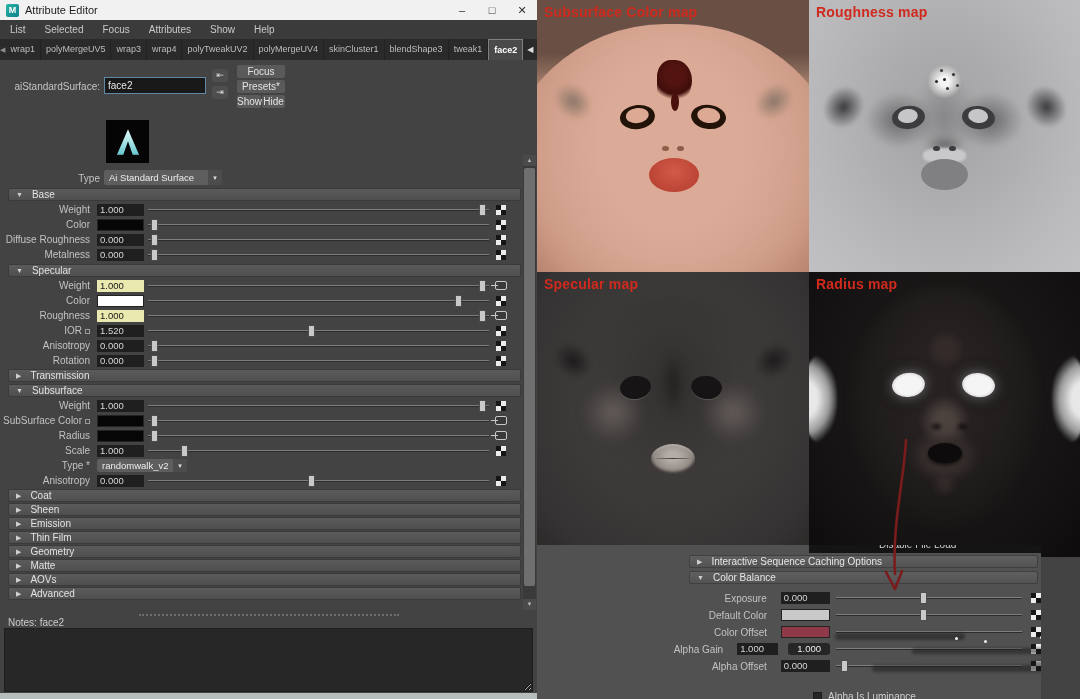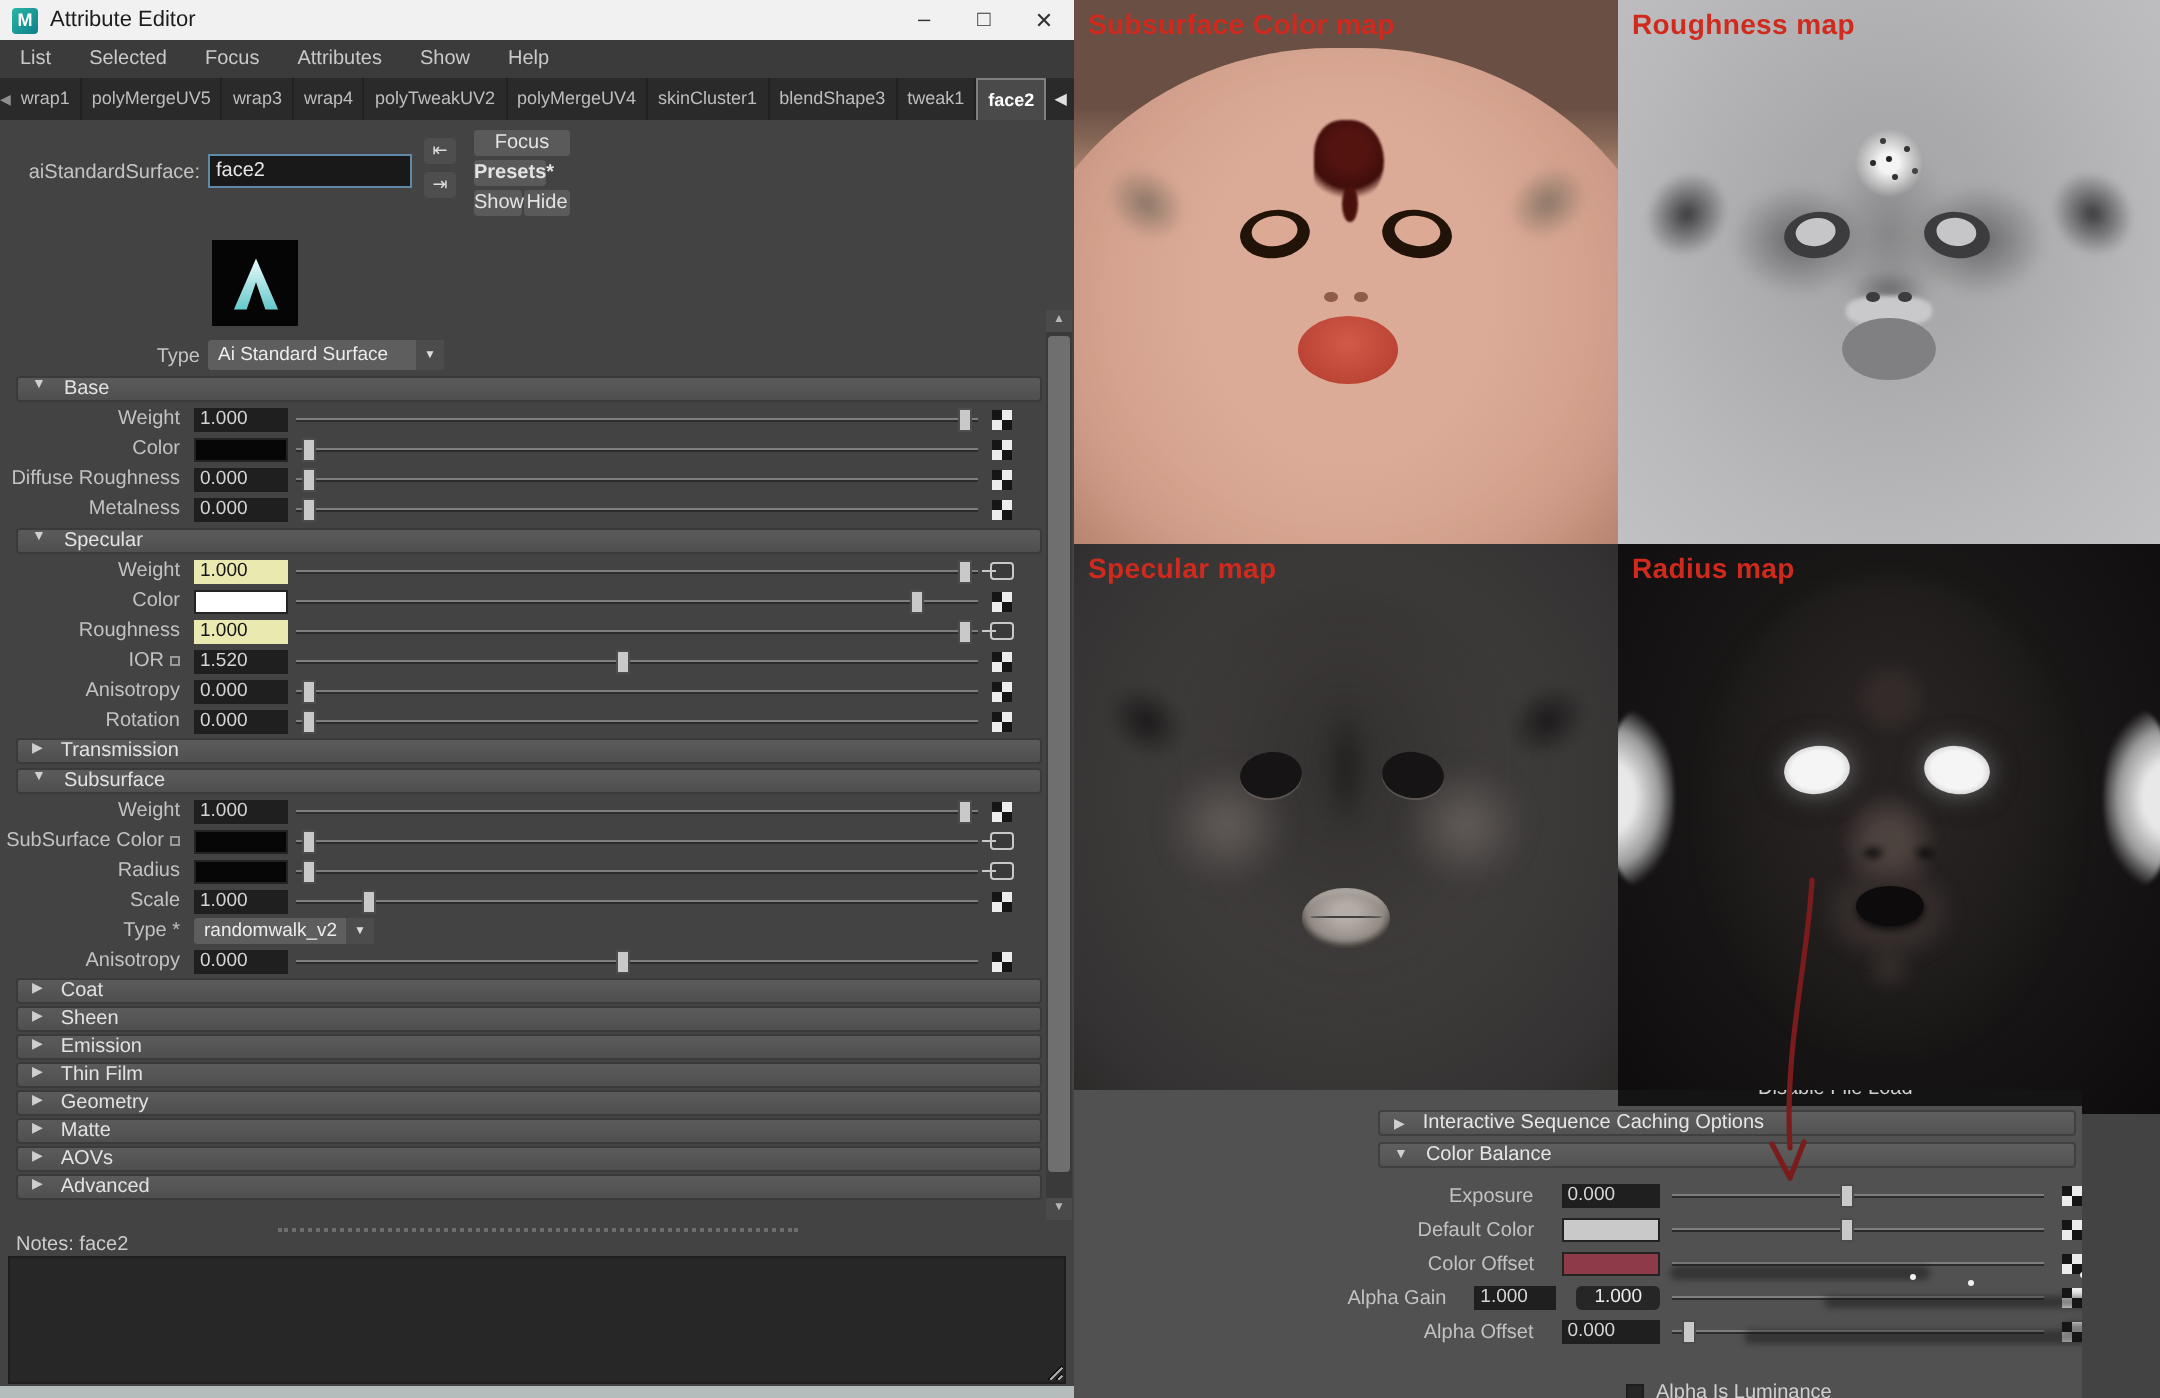--- a/index.html
+++ b/index.html
@@ -30,21 +30,21 @@
   .mini-btn{position:absolute;width:16px;height:13px;background:#4e4e4e;border-radius:2px;color:#dcdcdc;font-size:9px;line-height:12px;text-align:center;}
   .btn{position:absolute;background:#5a5a5a;border-radius:2px;color:#e3e3e3;font-size:10px;text-align:center;height:13px;line-height:13px;}
   .arnold-swatch{position:absolute;left:106px;top:60px;width:43px;height:43px;background:#050505;display:flex;align-items:center;justify-content:center;}
   .type-label{position:absolute;left:0;top:113px;width:100px;text-align:right;font-size:10px;color:#c4c4c4;}
   .type-dd{position:absolute;left:104px;top:110px;width:118px;height:15px;}
   .dd{background:#5e5e5e;border-radius:2px;font-size:9.5px;color:#ececec;display:flex;align-items:center;padding-left:5px;position:relative;height:13px;width:90px;}
   .type-dd .dd{width:118px;height:15px;}
   .dd-arr{position:absolute;right:0;top:0;bottom:0;width:14px;background:#4c4c4c;border-radius:0 2px 2px 0;display:flex;align-items:center;justify-content:center;font-size:6px;color:#ddd;}
 
   .sections{position:absolute;left:0;top:126px;width:523px;}
-  .sec-h{height:13px;margin:2px 2px 1px 8px;background:linear-gradient(#5b5b5b,#4f4f4f);border:1px solid #3a3a3a;border-radius:2px;display:flex;color:#e2e2e2;font-size:10px;}
+  .sec-h{height:13px;margin:2px 2px 1px 8px;background:linear-gradient(#5b5b5b,#4f4f4f);border:1px solid #3a3a3a;border-radius:2px;display:flex;align-items:center;color:#e2e2e2;font-size:10px;}
   .sec-h.col{margin-top:1px;}
   .sec-arrow{font-size:7px;color:#cfcfcf;margin:0 9px 0 7px;}
   .row{display:flex;align-items:center;height:15px;}
   .row-label{width:97px;text-align:right;padding-right:7px;font-size:10px;color:#c2c2c2;white-space:nowrap;}
   .sfx{display:inline-block;width:5px;height:5px;border:1px solid #9a9a9a;margin-left:3px;}
   .field{width:47px;height:12px;background:#1f1f1f;color:#d6d6d6;font-size:9.5px;line-height:12px;padding:0 3px;overflow:hidden;}
   .field.hl{background:var(--highlight-field,#e9e9b0);color:#151515;}
   .swatch{width:47px;height:12px;border:1px solid #232323;padding:0;}
   .slider{position:relative;width:341px;height:12px;margin-left:4px;flex:none;}
   .slider::before{content:'';position:absolute;left:0;right:0;top:5px;height:1px;background:#7e7e7e;box-shadow:0 1px 0 #2c2c2c;}
@@ -196,21 +196,21 @@
       </span>
     </div>
 
     <div class="content">
       <div class="ae-head">
         <div class="ae-node-label">aiStandardSurface:</div>
         <input class="ae-name-field" value="face2" style="">
         <div class="mini-btn" style="left:212px;top:9px;">⇤</div>
         <div class="mini-btn" style="left:212px;top:26px;">⇥</div>
         <div class="btn" style="left:237px;top:5px;width:48px;">Focus</div>
-        <div class="btn" style="left:237px;top:20px;width:36px;font-weight:bold;">Presets*</div>
+        <div class="btn" style="left:237px;top:20px;width:48px;">Presets*</div>
         <div class="btn" style="left:237px;top:35px;width:24px;">Show</div>
         <div class="btn" style="left:262px;top:35px;width:23px;">Hide</div>
         <div class="arnold-swatch">
           <svg width="34" height="34" viewBox="0 0 40 40">
             <defs>
                 <linearGradient id="ag" x1="0" y1="0" x2="0" y2="1">
               <stop offset="0" stop-color="#eafcfc"></stop>
                   <stop offset="1" stop-color="#66c8cc"></stop>
             </linearGradient>
               </defs>

